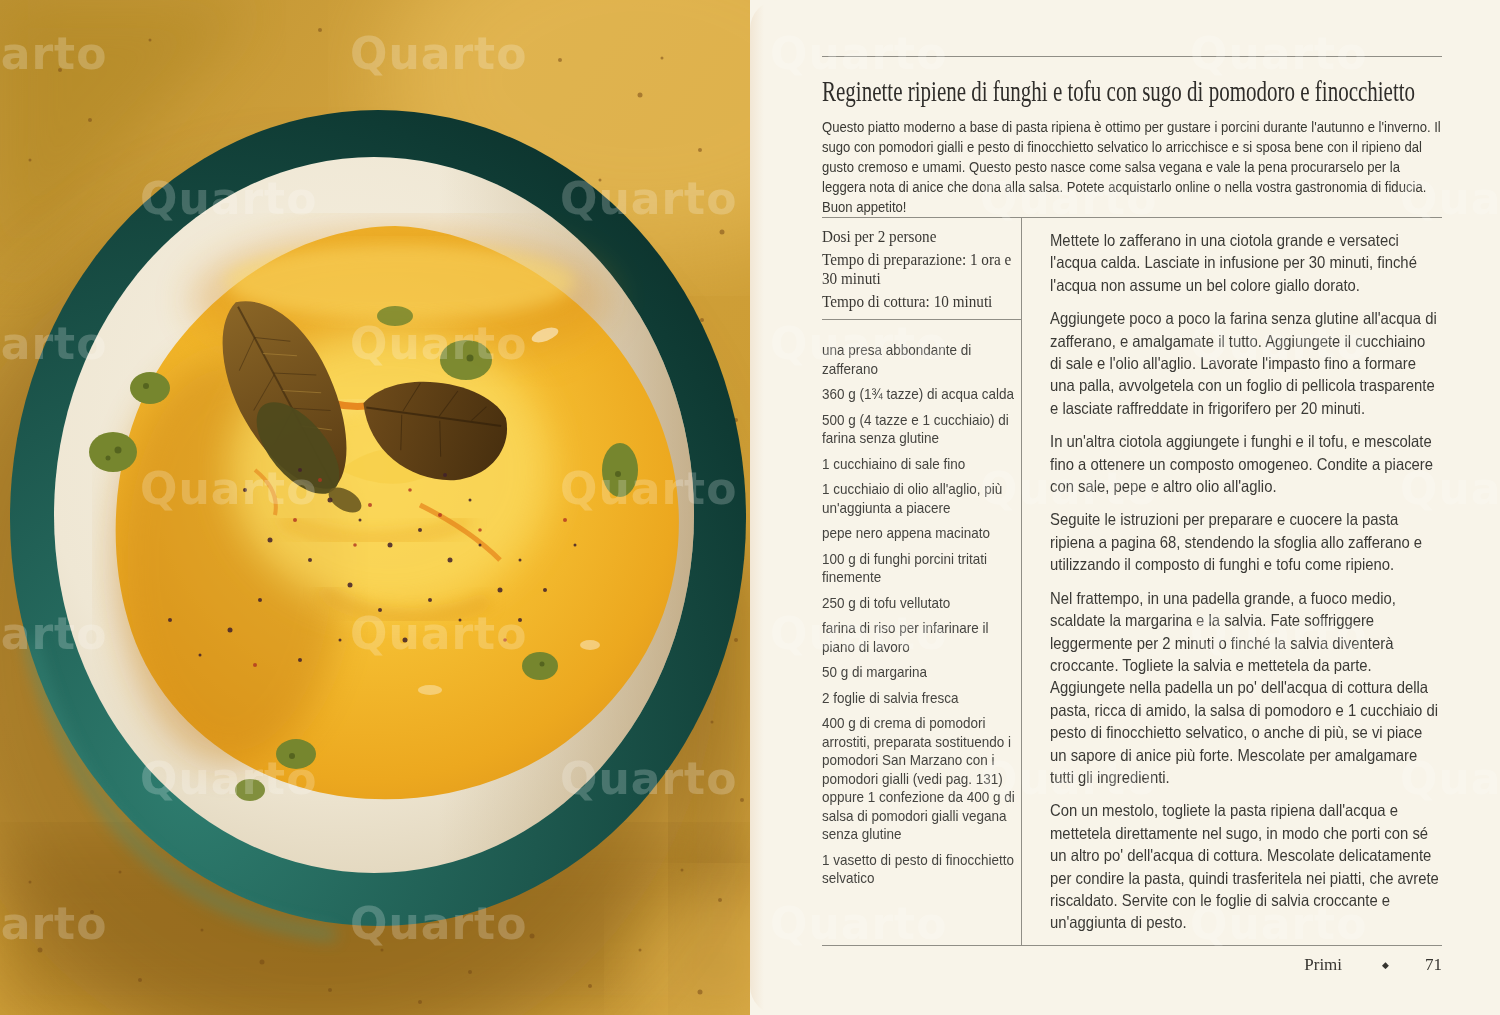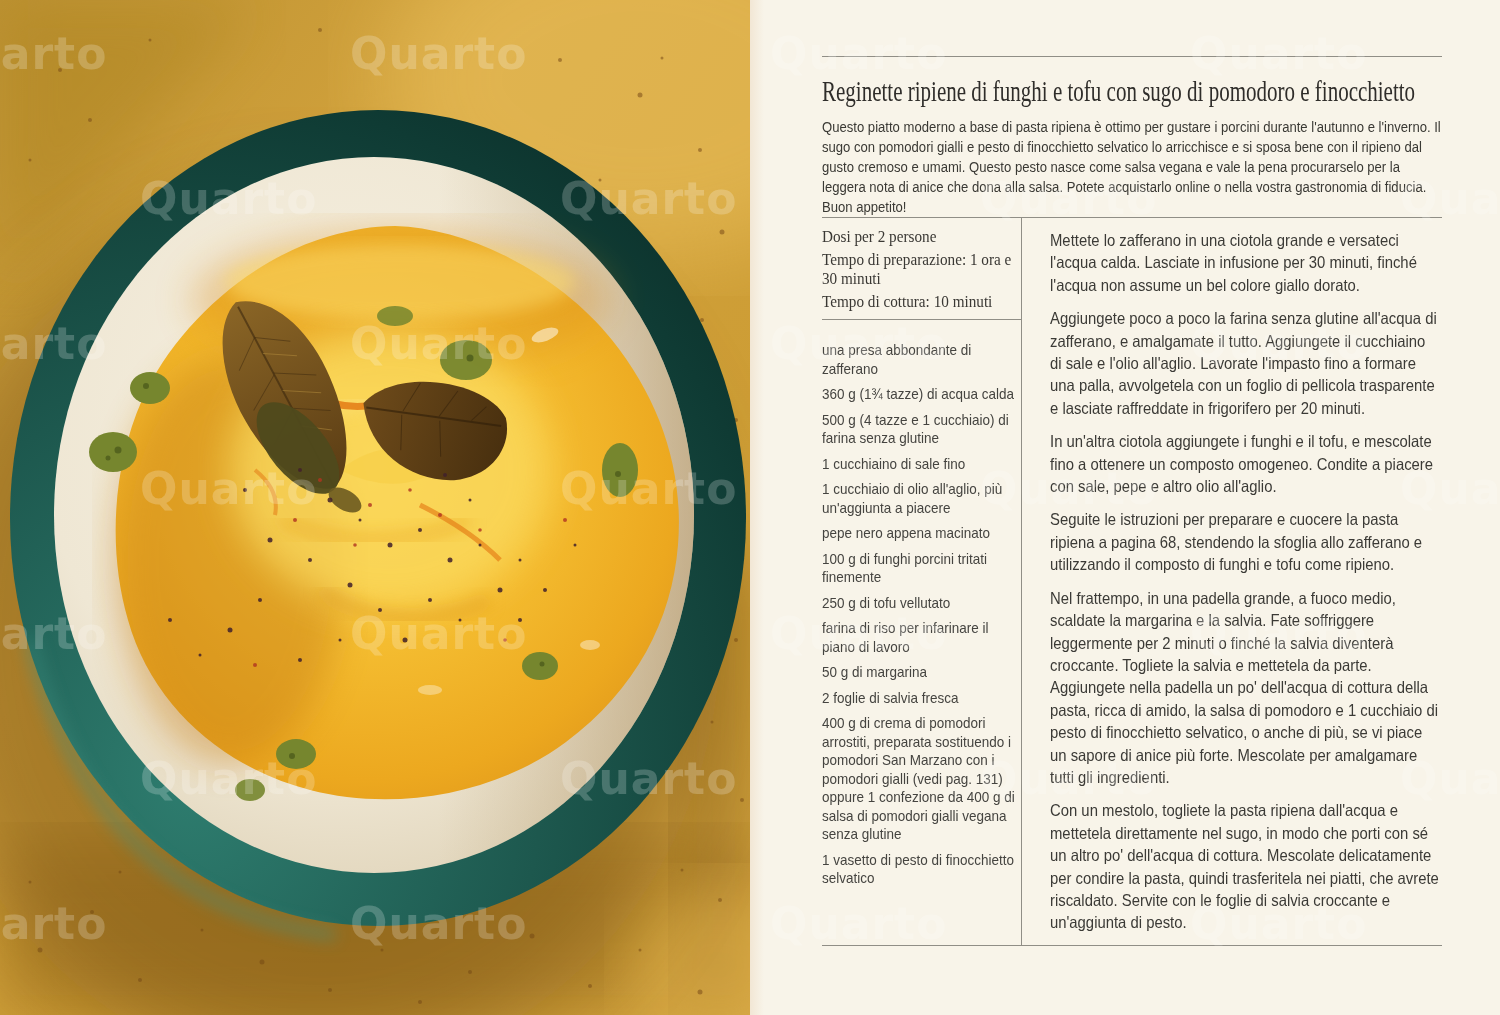--- a/index.html
+++ b/index.html
@@ -7,21 +7,21 @@
   body { font-family:"Liberation Sans","DejaVu Sans",sans-serif; }
 
   .book { position:relative; width:1500px; height:1015px; display:flex; background:#f8f4e9; }
 
   
   .photo { position:relative; width:750px; height:1015px; overflow:hidden; background:#d09c32; }
   .photo svg { display:block; }
 
   
   .page { position:relative; width:750px; height:1015px; background:#f8f4e9;
-          padding:56px 58px 0 72px; overflow:hidden; }
+          padding:56px 58px 0 72px; overflow:hidden;border-radius:29px; }
   .page::before { content:""; position:absolute; left:0; top:0; bottom:0; width:14px;
           background:linear-gradient(90deg, rgba(214,170,120,.18), rgba(214,170,120,0)); }
 
   .rule { border:none; border-top:1px solid #908e86; height:0; }
 
   .title { margin-top:15px; height:34px; font-family:"Liberation Serif","DejaVu Serif",serif;
            font-weight:400; color:#2f2d2a; }
   .title span { display:inline-block; white-space:nowrap; font-size:30px; line-height:34px;
            transform:scaleX(.70); transform-origin:0 60%; letter-spacing:0; }
 
@@ -327,20 +327,25 @@
             <p>Mettete lo zafferano in una ciotola grande e versateci l'acqua calda. Lasciate in infusione per 30 minuti, finché l'acqua non assume un bel colore giallo dorato.</p>
             <p>Aggiungete poco a poco la farina senza glutine all'acqua di zafferano, e amalgamate il tutto. Aggiungete il cucchiaino di sale e l'olio all'aglio. Lavorate l'impasto fino a formare una palla, avvolgetela con un foglio di pellicola trasparente e lasciate raffreddate in frigorifero per 20 minuti.</p>
             <p>In un'altra ciotola aggiungete i funghi e il tofu, e mescolate fino a ottenere un composto omogeneo. Condite a piacere con sale, pepe e altro olio all'aglio.</p>
             <p>Seguite le istruzioni per preparare e cuocere la pasta ripiena a pagina 68, stendendo la sfoglia allo zafferano e utilizzando il composto di funghi e tofu come ripieno.</p>
             <p>Nel frattempo, in una padella grande, a fuoco medio, scaldate la margarina e la salvia. Fate soffriggere leggermente per 2 minuti o finché la salvia diventerà croccante. Togliete la salvia e mettetela da parte. Aggiungete nella padella un po' dell'acqua di cottura della pasta, ricca di amido, la salsa di pomodoro e 1 cucchiaio di pesto di finocchietto selvatico, o anche di più, se vi piace un sapore di anice più forte. Mescolate per amalgamare tutti gli ingredienti.</p>
             <p>Con un mestolo, togliete la pasta ripiena dall'acqua e mettetela direttamente nel sugo, in modo che porti con sé un altro po' dell'acqua di cottura. Mescolate delicatamente per condire la pasta, quindi trasferitela nei piatti, che avrete riscaldato. Servite con le foglie di salvia croccante e un'aggiunta di pesto.</p>
           </div>
       </div>
     </div>
 
+    <div class="footer">
+      <span>Primi</span>
+      <span class="diamond">◆</span>
+      <span>71</span>
+    </div>
   </div>
 
   <div id="watermarks">
       <span style="left: -70px; top: 28px;">Quarto</span>
       <span style="left: 350px; top: 28px;">Quarto</span>
       <span style="left: 770px; top: 28px;">Quarto</span>
       <span style="left: 1190px; top: 28px;">Quarto</span>
       <span style="left: 140px; top: 173px;">Quarto</span>
       <span style="left: 560px; top: 173px;">Quarto</span>
       <span style="left: 980px; top: 173px;">Quarto</span>

